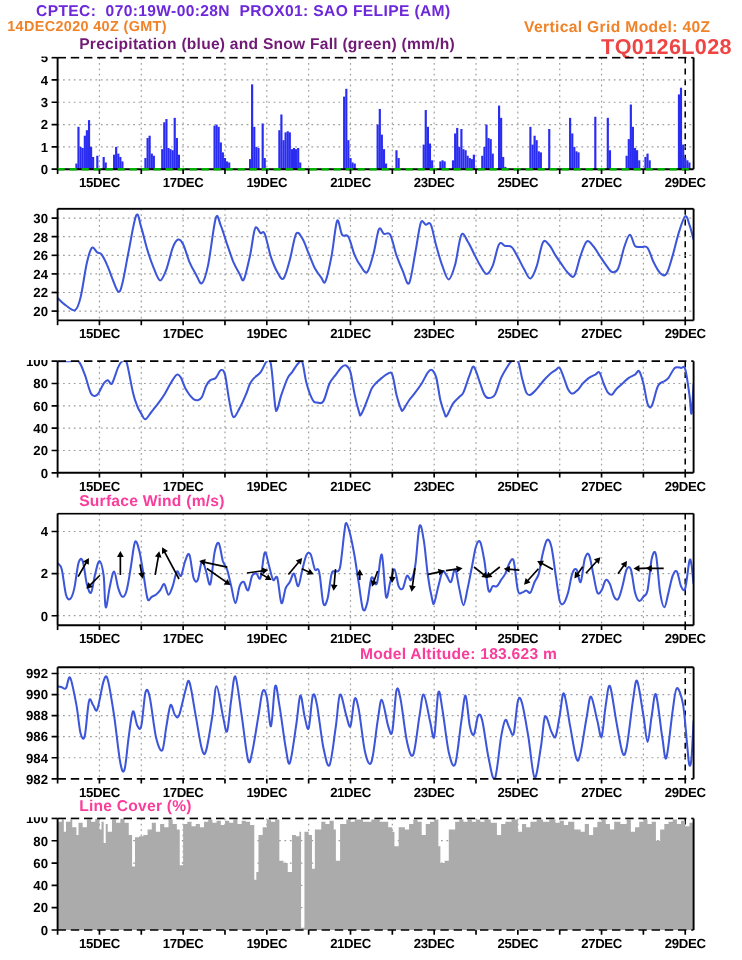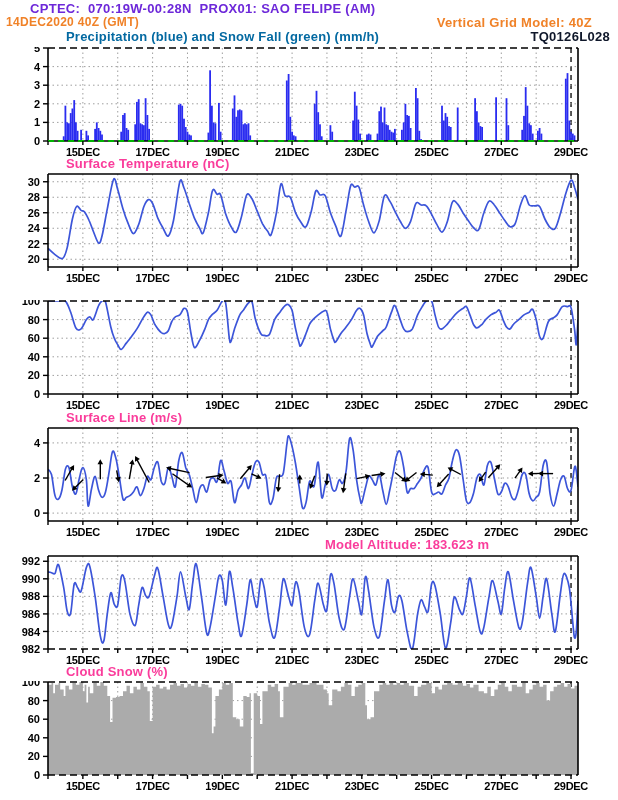--- a/index.html
+++ b/index.html
@@ -2,25 +2,25 @@
 <html><head>
 <meta charset="utf-8">
 <style>
   html,body{margin:0;padding:0;background:#fff;}
   .screen{position:relative;width:618px;height:800px;background:#fff;overflow:hidden;
           font-family:"Liberation Sans",sans-serif;font-weight:bold;}
   .hdr{position:absolute;top:0;left:0;width:618px;}
   .h1{position:absolute;top:1px;left:30px;font-size:13px;letter-spacing:.3px;color:#6d28d9;white-space:pre;}
   .h2l{position:absolute;top:15px;left:6px;font-size:12px;letter-spacing:.3px;color:#f08228;white-space:pre;}
   .h2r{position:absolute;top:15px;right:26px;font-size:13px;letter-spacing:.3px;color:#f08228;white-space:pre;}
-  .h3l{position:absolute;top:29px;left:66px;font-size:13px;letter-spacing:.2px;color:#0369a1;white-space:pre;}
-  .h3r{position:absolute;top:29px;right:8px;font-size:13px;letter-spacing:.3px;color:#0f172a;white-space:pre;}
+  .h3l{position:absolute;top:29px;left:66px;font-size:13px;letter-spacing:.2px;color:#701a75;white-space:pre;}
+  .h3r{position:absolute;top:29px;right:8px;font-size:18px;letter-spacing:.3px;color:#ef4444;white-space:pre;}
   .ttl{position:absolute;left:0;width:618px;height:16px;font-size:13px;letter-spacing:.2px;color:#fa3c9b;white-space:pre;}
   .ttl .t1{position:absolute;left:66px;top:0;}
-  .ttl .t2{position:absolute;left:300px;top:0;margin-left:25px;}
+  .ttl .t2{position:absolute;left:300px;top:0;}
   svg.panel{position:absolute;left:0;width:618px;height:112px;}
   svg text{font-family:"Liberation Sans",sans-serif;font-weight:bold;fill:#000;}
 </style>
 </head>
 <body>
 
 <div class="screen">
   <div class="hdr">
     <div class="h1">CPTEC:  070:19W-00:28N  PROX01: SAO FELIPE (AM)</div>
     <div class="h2l">14DEC2020 40Z (GMT)</div>
@@ -220,23 +220,20 @@
       <text x="82.9" y="109" font-size="11" text-anchor="middle" letter-spacing="-0.3">15DEC</text>
       <text x="152.6" y="109" font-size="11" text-anchor="middle" letter-spacing="-0.3">17DEC</text>
       <text x="222.3" y="109" font-size="11" text-anchor="middle" letter-spacing="-0.3">19DEC</text>
       <text x="292.1" y="109" font-size="11" text-anchor="middle" letter-spacing="-0.3">21DEC</text>
       <text x="361.8" y="109" font-size="11" text-anchor="middle" letter-spacing="-0.3">23DEC</text>
       <text x="431.6" y="109" font-size="11" text-anchor="middle" letter-spacing="-0.3">25DEC</text>
       <text x="501.3" y="109" font-size="11" text-anchor="middle" letter-spacing="-0.3">27DEC</text>
       <text x="571.0" y="109" font-size="11" text-anchor="middle" letter-spacing="-0.3">29DEC</text>
     </svg>
 
-  <div class="ttl" style="top:156px">
-    <span class="t1">Surface Temperature (nC)</span>
-  </div>
   <svg id="c1" class="panel" style="top:173px" viewBox="0 0 618 112">
       <clipPath id="clip1">
         <rect x="48" y="1" width="530" height="93"></rect>
       </clipPath>
       <line x1="82.86842105263158" y1="1" x2="82.86842105263158" y2="94" stroke="#9f9f9f" stroke-width="1" stroke-dasharray="1.5,3"></line>
       <line x1="117.73684210526315" y1="1" x2="117.73684210526315" y2="94" stroke="#9f9f9f" stroke-width="1" stroke-dasharray="1.5,3"></line>
       <line x1="152.60526315789474" y1="1" x2="152.60526315789474" y2="94" stroke="#9f9f9f" stroke-width="1" stroke-dasharray="1.5,3"></line>
       <line x1="187.4736842105263" y1="1" x2="187.4736842105263" y2="94" stroke="#9f9f9f" stroke-width="1" stroke-dasharray="1.5,3"></line>
       <line x1="222.34210526315792" y1="1" x2="222.34210526315792" y2="94" stroke="#9f9f9f" stroke-width="1" stroke-dasharray="1.5,3"></line>
       <line x1="257.2105263157895" y1="1" x2="257.2105263157895" y2="94" stroke="#9f9f9f" stroke-width="1" stroke-dasharray="1.5,3"></line>
@@ -362,21 +359,21 @@
       <text x="152.6" y="109" font-size="11" text-anchor="middle" letter-spacing="-0.3">17DEC</text>
       <text x="222.3" y="109" font-size="11" text-anchor="middle" letter-spacing="-0.3">19DEC</text>
       <text x="292.1" y="109" font-size="11" text-anchor="middle" letter-spacing="-0.3">21DEC</text>
       <text x="361.8" y="109" font-size="11" text-anchor="middle" letter-spacing="-0.3">23DEC</text>
       <text x="431.6" y="109" font-size="11" text-anchor="middle" letter-spacing="-0.3">25DEC</text>
       <text x="501.3" y="109" font-size="11" text-anchor="middle" letter-spacing="-0.3">27DEC</text>
       <text x="571.0" y="109" font-size="11" text-anchor="middle" letter-spacing="-0.3">29DEC</text>
     </svg>
 
   <div class="ttl" style="top:410px">
-    <span class="t1">Surface Line (m/s)</span>
+    <span class="t1">Surface Wind (m/s)</span>
   </div>
   <svg id="c3" class="panel" style="top:427px" viewBox="0 0 618 112">
       <clipPath id="clip3">
         <rect x="48" y="1" width="530" height="93"></rect>
       </clipPath>
       <line x1="82.86842105263158" y1="1" x2="82.86842105263158" y2="94" stroke="#9f9f9f" stroke-width="1" stroke-dasharray="1.5,3"></line>
       <line x1="117.73684210526315" y1="1" x2="117.73684210526315" y2="94" stroke="#9f9f9f" stroke-width="1" stroke-dasharray="1.5,3"></line>
       <line x1="152.60526315789474" y1="1" x2="152.60526315789474" y2="94" stroke="#9f9f9f" stroke-width="1" stroke-dasharray="1.5,3"></line>
       <line x1="187.4736842105263" y1="1" x2="187.4736842105263" y2="94" stroke="#9f9f9f" stroke-width="1" stroke-dasharray="1.5,3"></line>
       <line x1="222.34210526315792" y1="1" x2="222.34210526315792" y2="94" stroke="#9f9f9f" stroke-width="1" stroke-dasharray="1.5,3"></line>
@@ -556,21 +553,21 @@
       <text x="152.6" y="109" font-size="11" text-anchor="middle" letter-spacing="-0.3">17DEC</text>
       <text x="222.3" y="109" font-size="11" text-anchor="middle" letter-spacing="-0.3">19DEC</text>
       <text x="292.1" y="109" font-size="11" text-anchor="middle" letter-spacing="-0.3">21DEC</text>
       <text x="361.8" y="109" font-size="11" text-anchor="middle" letter-spacing="-0.3">23DEC</text>
       <text x="431.6" y="109" font-size="11" text-anchor="middle" letter-spacing="-0.3">25DEC</text>
       <text x="501.3" y="109" font-size="11" text-anchor="middle" letter-spacing="-0.3">27DEC</text>
       <text x="571.0" y="109" font-size="11" text-anchor="middle" letter-spacing="-0.3">29DEC</text>
     </svg>
 
   <div class="ttl" style="top:664px">
-    <span class="t1">Cloud Snow (%)</span>
+    <span class="t1">Line Cover (%)</span>
   </div>
   <svg id="c5" class="panel" style="top:681px" viewBox="0 0 618 112">
       <clipPath id="clip5">
         <rect x="48" y="1" width="530" height="93"></rect>
       </clipPath>
       <line x1="82.86842105263158" y1="1" x2="82.86842105263158" y2="94" stroke="#9f9f9f" stroke-width="1" stroke-dasharray="1.5,3"></line>
       <line x1="117.73684210526315" y1="1" x2="117.73684210526315" y2="94" stroke="#9f9f9f" stroke-width="1" stroke-dasharray="1.5,3"></line>
       <line x1="152.60526315789474" y1="1" x2="152.60526315789474" y2="94" stroke="#9f9f9f" stroke-width="1" stroke-dasharray="1.5,3"></line>
       <line x1="187.4736842105263" y1="1" x2="187.4736842105263" y2="94" stroke="#9f9f9f" stroke-width="1" stroke-dasharray="1.5,3"></line>
       <line x1="222.34210526315792" y1="1" x2="222.34210526315792" y2="94" stroke="#9f9f9f" stroke-width="1" stroke-dasharray="1.5,3"></line>

